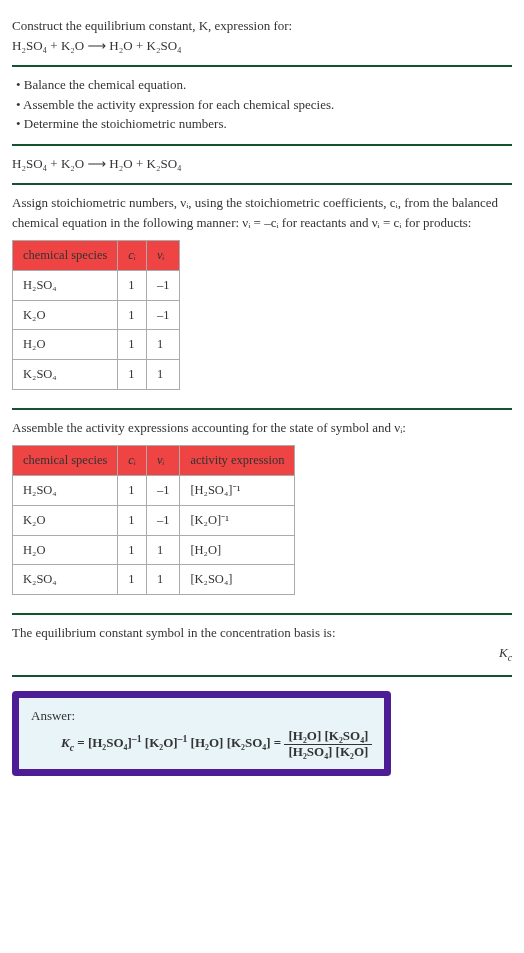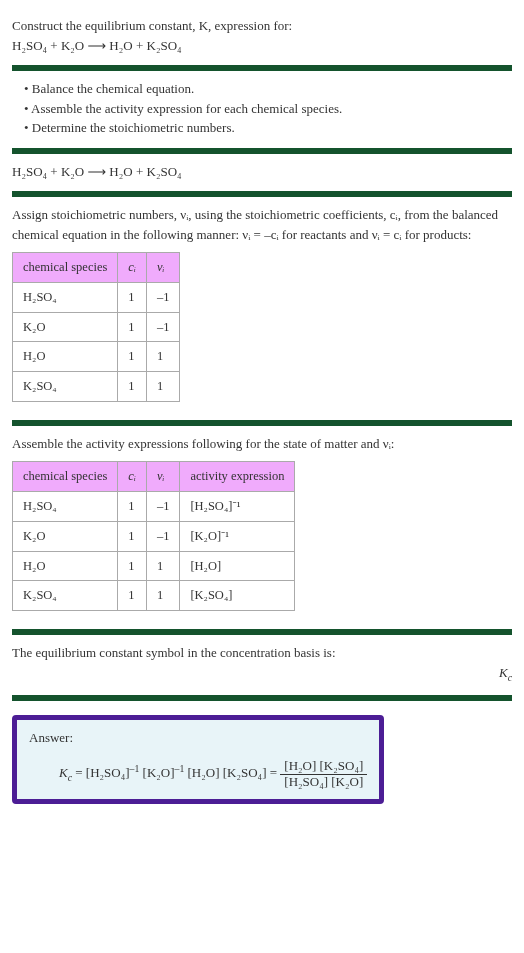--- a/index.html
+++ b/index.html
@@ -6,45 +6,45 @@
     font-family: Georgia, 'Times New Roman', serif;
     font-size: 13px;
     color: #333;
     margin: 0;
     padding: 8px 12px;
     width: 524px;
     box-sizing: border-box;
     line-height: 1.5;
   }
   .section {
-    border-bottom: 6px solid #14532d;
+    border-bottom: 2px solid #14532d;
     padding: 8px 0 10px 0;
   }
   .section:last-of-type { border-bottom: none; }
   .no-border { border-bottom: none; }
   .italic { font-style: italic; text-align: right; }
-  .bullet { margin-left: 12px; }
+  .bullet { margin-left: 4px; }
   .bullet::before { content: "• "; }
   sub { font-size: 0.75em; }
   sup { font-size: 0.75em; }
   table {
     border-collapse: collapse;
     margin: 8px 0;
     font-size: 12.5px;
   }
   th, td {
     border: 1px solid #aaa;
     padding: 5px 10px;
     text-align: left;
     vertical-align: middle;
   }
-  th { font-weight: normal; background: #f0abfc; }
+  th { font-weight: normal; background: #ef4444; }
   .answer-box {
     background: #e8f4f8;
-    border: 5px solid #4c1d95;
+    border: 7px solid #4c1d95;
     border-radius: 4px;
     padding: 8px 12px 10px 12px;
     margin-top: 6px;
     width: fit-content;
   }
   .formula {
     font-family: Georgia, serif;
   }
   .frac {
     display: inline-block;
@@ -103,21 +103,21 @@
     <tr>
       <td>K₂SO₄</td>
       <td class="center-col">1</td>
       <td class="center-col">1</td>
     </tr>
   </tbody>
     </table>
 </div>
 
 <div class="section">
-  <div>Assemble the activity expressions following for the state of matter and νᵢ:</div>
+  <div>Assemble the activity expressions accounting for the state of symbol and νᵢ:</div>
   <table>
     <tbody>
         <tr>
       <th>chemical species</th>
       <th class="italic center-col">cᵢ</th>
       <th class="italic center-col">νᵢ</th>
       <th>activity expression</th>
     </tr>
     <tr>
       <td>H₂SO₄</td>
@@ -151,21 +151,21 @@
   <div>The equilibrium constant symbol in the concentration basis is:</div>
   <div class="italic formula">
     <span><i>K</i><sub>c</sub></span>
   </div>
 </div>
 
 <div class="section no-border" style="border-bottom:none;">
 
   <div class="answer-box">
     <div>Answer:</div>
-    <div class="formula" style="margin-top:12px; padding-left:30px;">
+    <div class="formula" style="margin-top:4px; padding-left:30px;font-weight:bold;">
       <span><i>K<sub>c</sub></i> = [H₂SO₄]<sup>–1</sup> [K₂O]<sup>–1</sup> [H₂O] [K₂SO₄] = </span>
       <span class="frac">
         <span class="num">[H₂O] [K₂SO₄]</span>
         <span class="den">[H₂SO₄] [K₂O]</span>
       </span>
     </div>
   </div>
 </div>
 
 </body></html>

